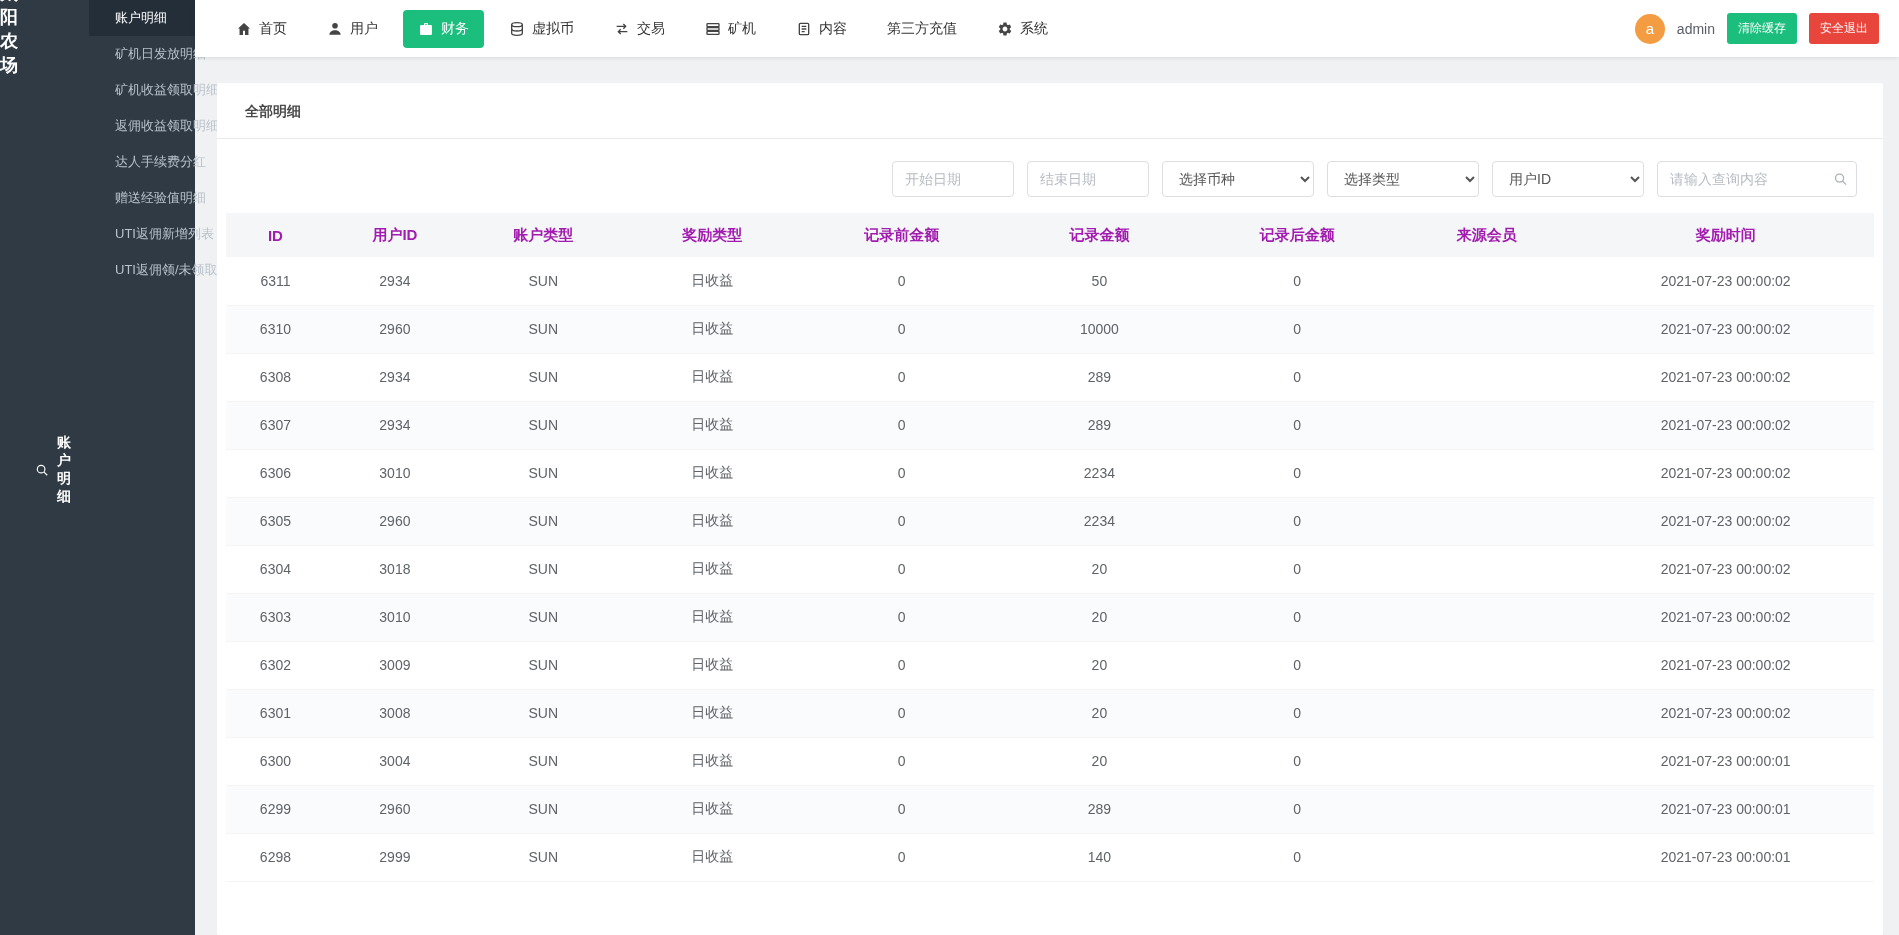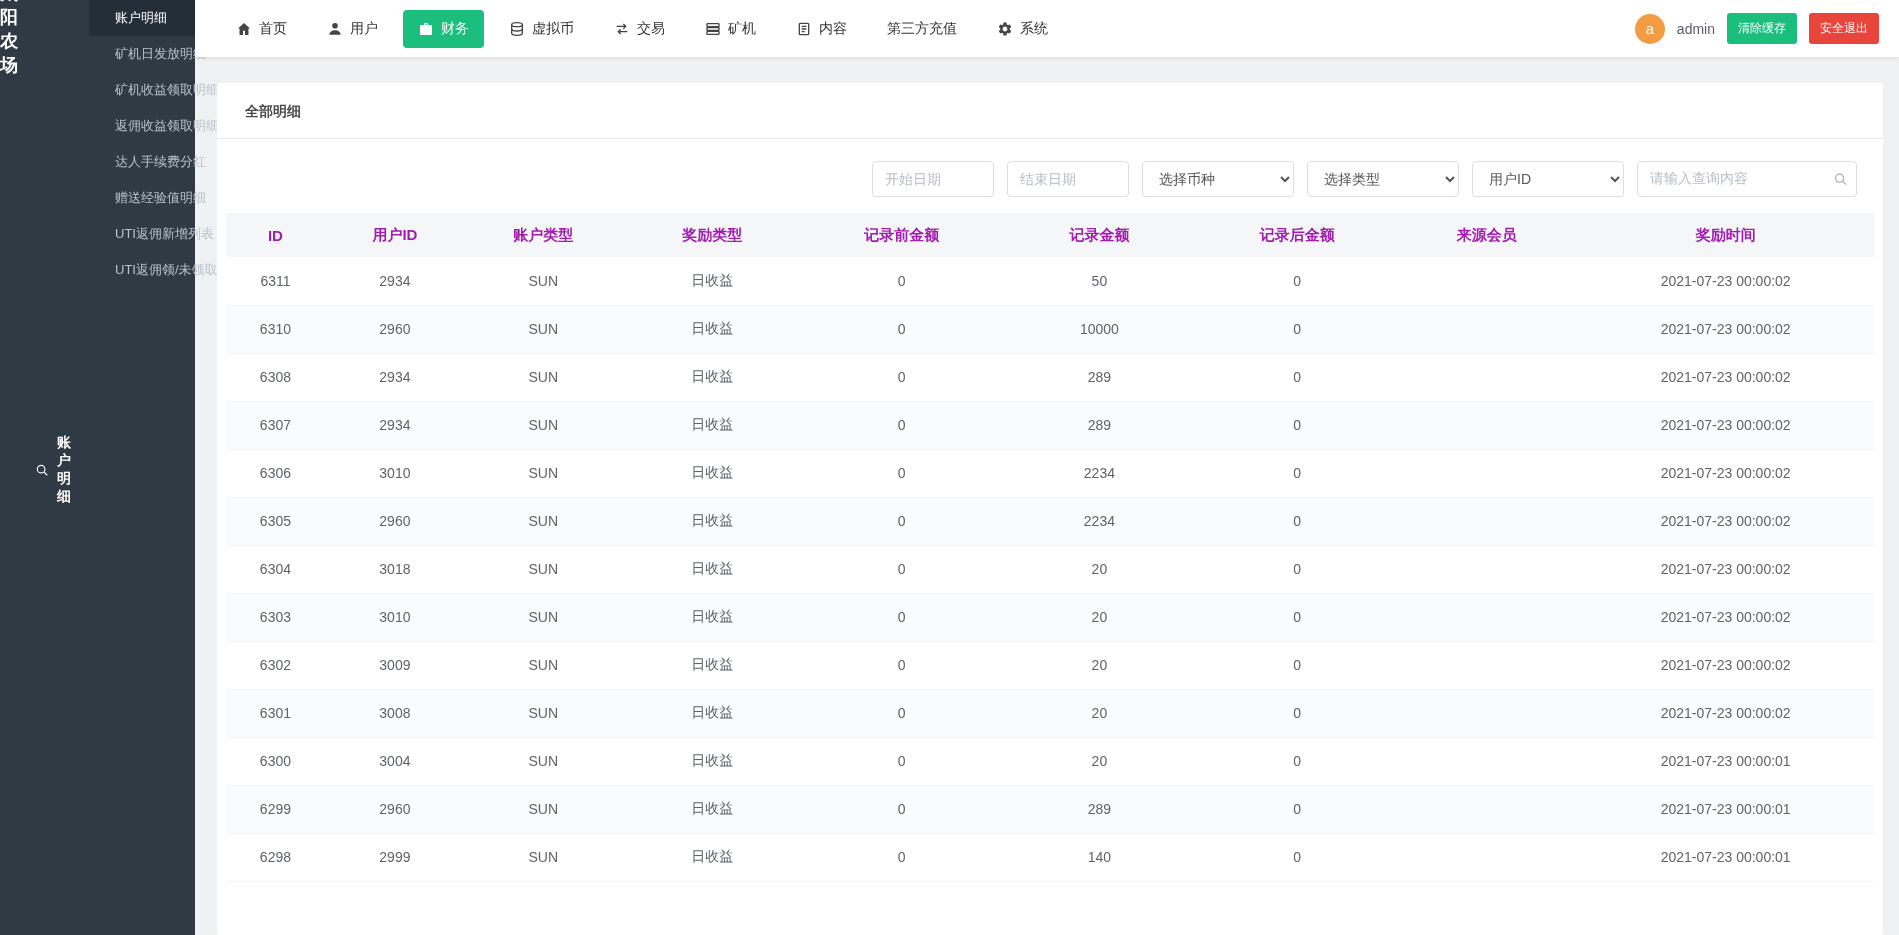--- a/index.html
+++ b/index.html
@@ -34,21 +34,21 @@
   
   .content { flex:1; padding:26px 16px 0 22px; overflow:hidden; }
   .card { background:#fff; height:100%; border-radius:2px; }
   .tab-row { border-bottom:1px solid #e9e9eb; padding:0 26px; }
   .tab { display:inline-block; padding:20px 2px 17px; font-size:14px; font-weight:bold; color:#4a4a4a; cursor:pointer; }
   .filters { display:flex; justify-content:flex-end; align-items:flex-end; gap:13px; padding:22px 26px 16px; }
   .f-input { height:36px; border:1px solid #dcdee2; border-radius:4px; padding:0 12px; font-size:14px; color:#555; width:122px; font-family:inherit; background:#fff; }
   .f-input::placeholder { color:#b7bcc4; }
   select.f-input { width:152px; }
   .search-wrap { position:relative; }
-  .search-wrap .f-input { width:220px; padding-right:20px;font-family:Liberation Mono, monospace; }
+  .search-wrap .f-input { width:200px; padding-right:20px; }
   .search-wrap .icon { position:absolute; right:9px; top:50%; transform:translateY(-50%); color:#aab0b8; display:flex; }
   .search-wrap .icon svg { width:15px; height:15px; }
   
   .table-wrap { padding:0 9px; }
   table { width:100%; border-collapse:collapse; font-size:14px; table-layout:fixed; }
   thead th { background:#f5f6f8; font-weight:bold; color:#a21caf; height:44px; text-align:center; font-size:15px; }
   tbody td { height:48px; text-align:center; color:#5f6368; border-bottom:1px solid #f4f4f5; white-space:nowrap; }
   tbody tr:nth-child(even) { background:#fafbfc; }
   th:nth-child(1), td:nth-child(1) { width:6%; }
   th:nth-child(2), td:nth-child(2) { width:8.5%; }

